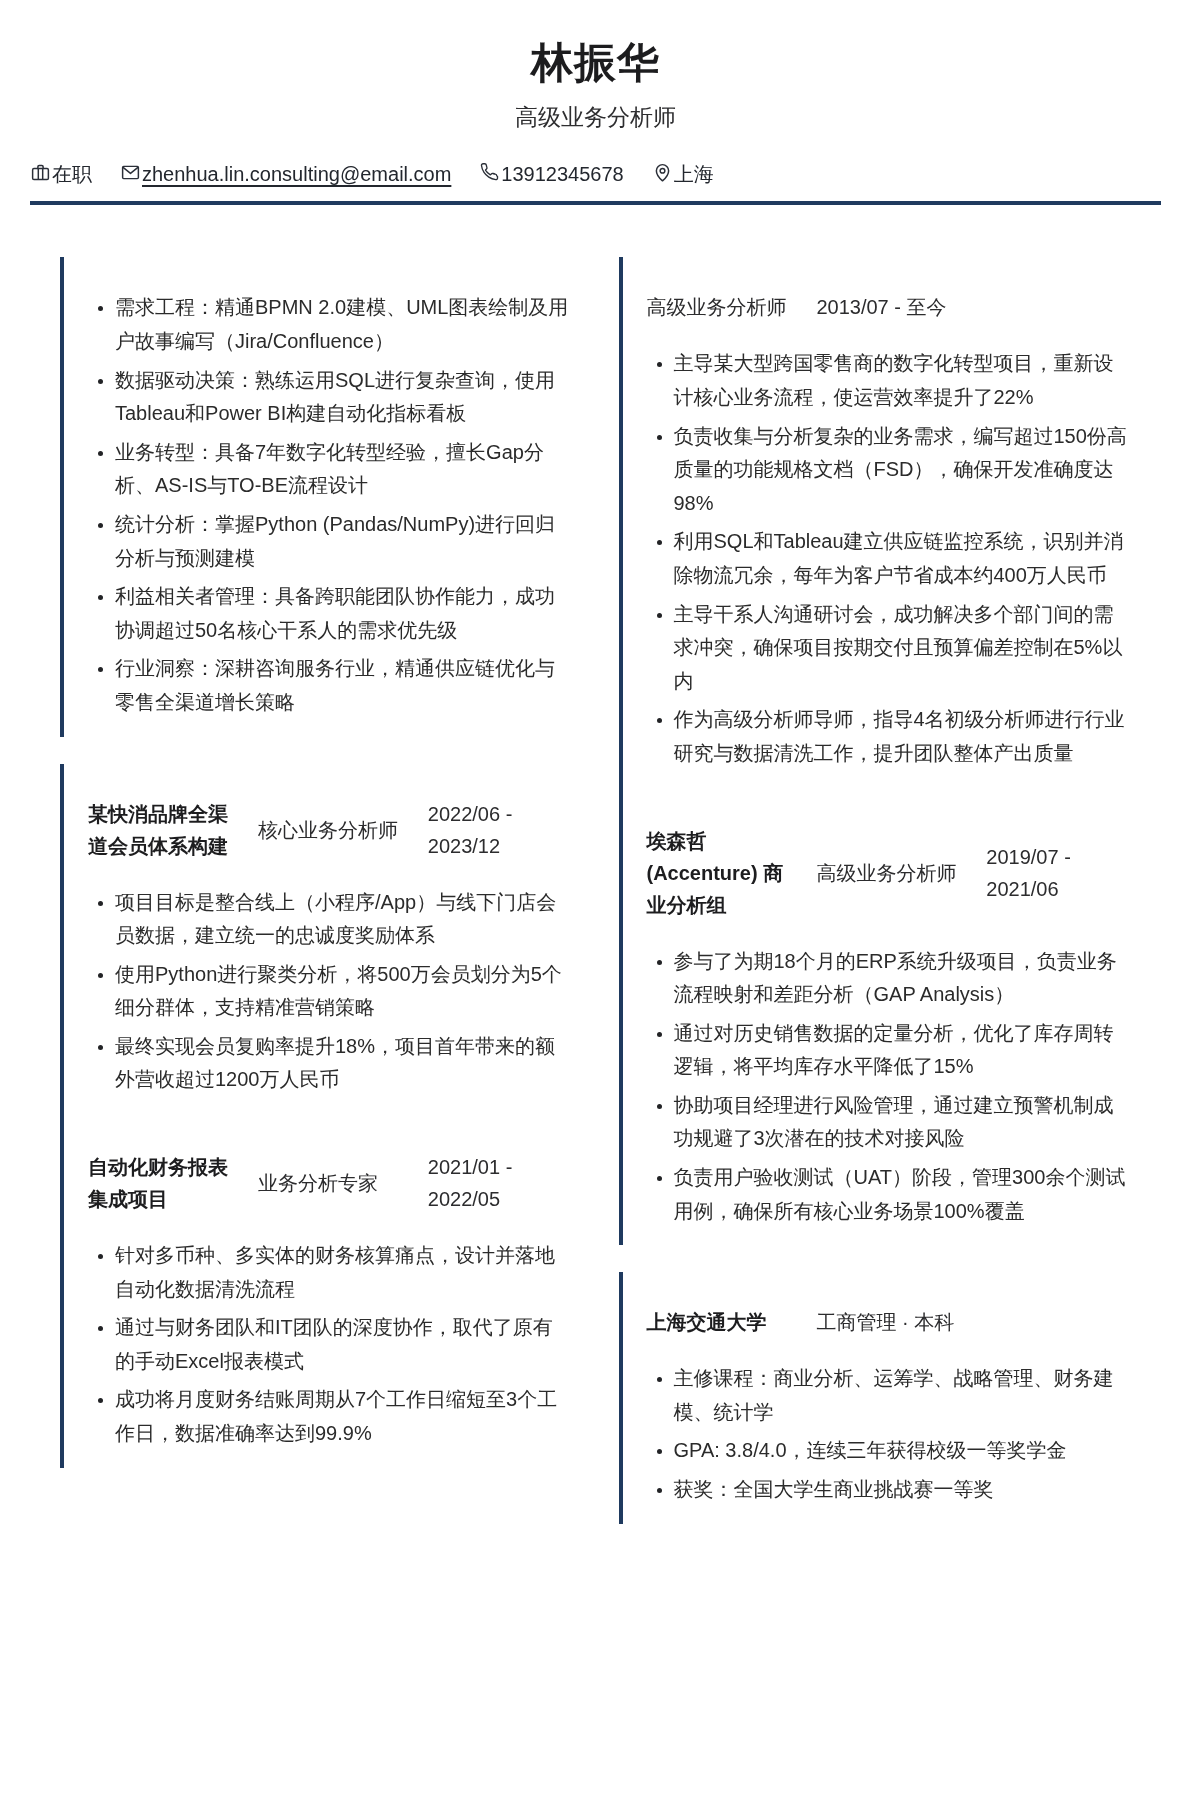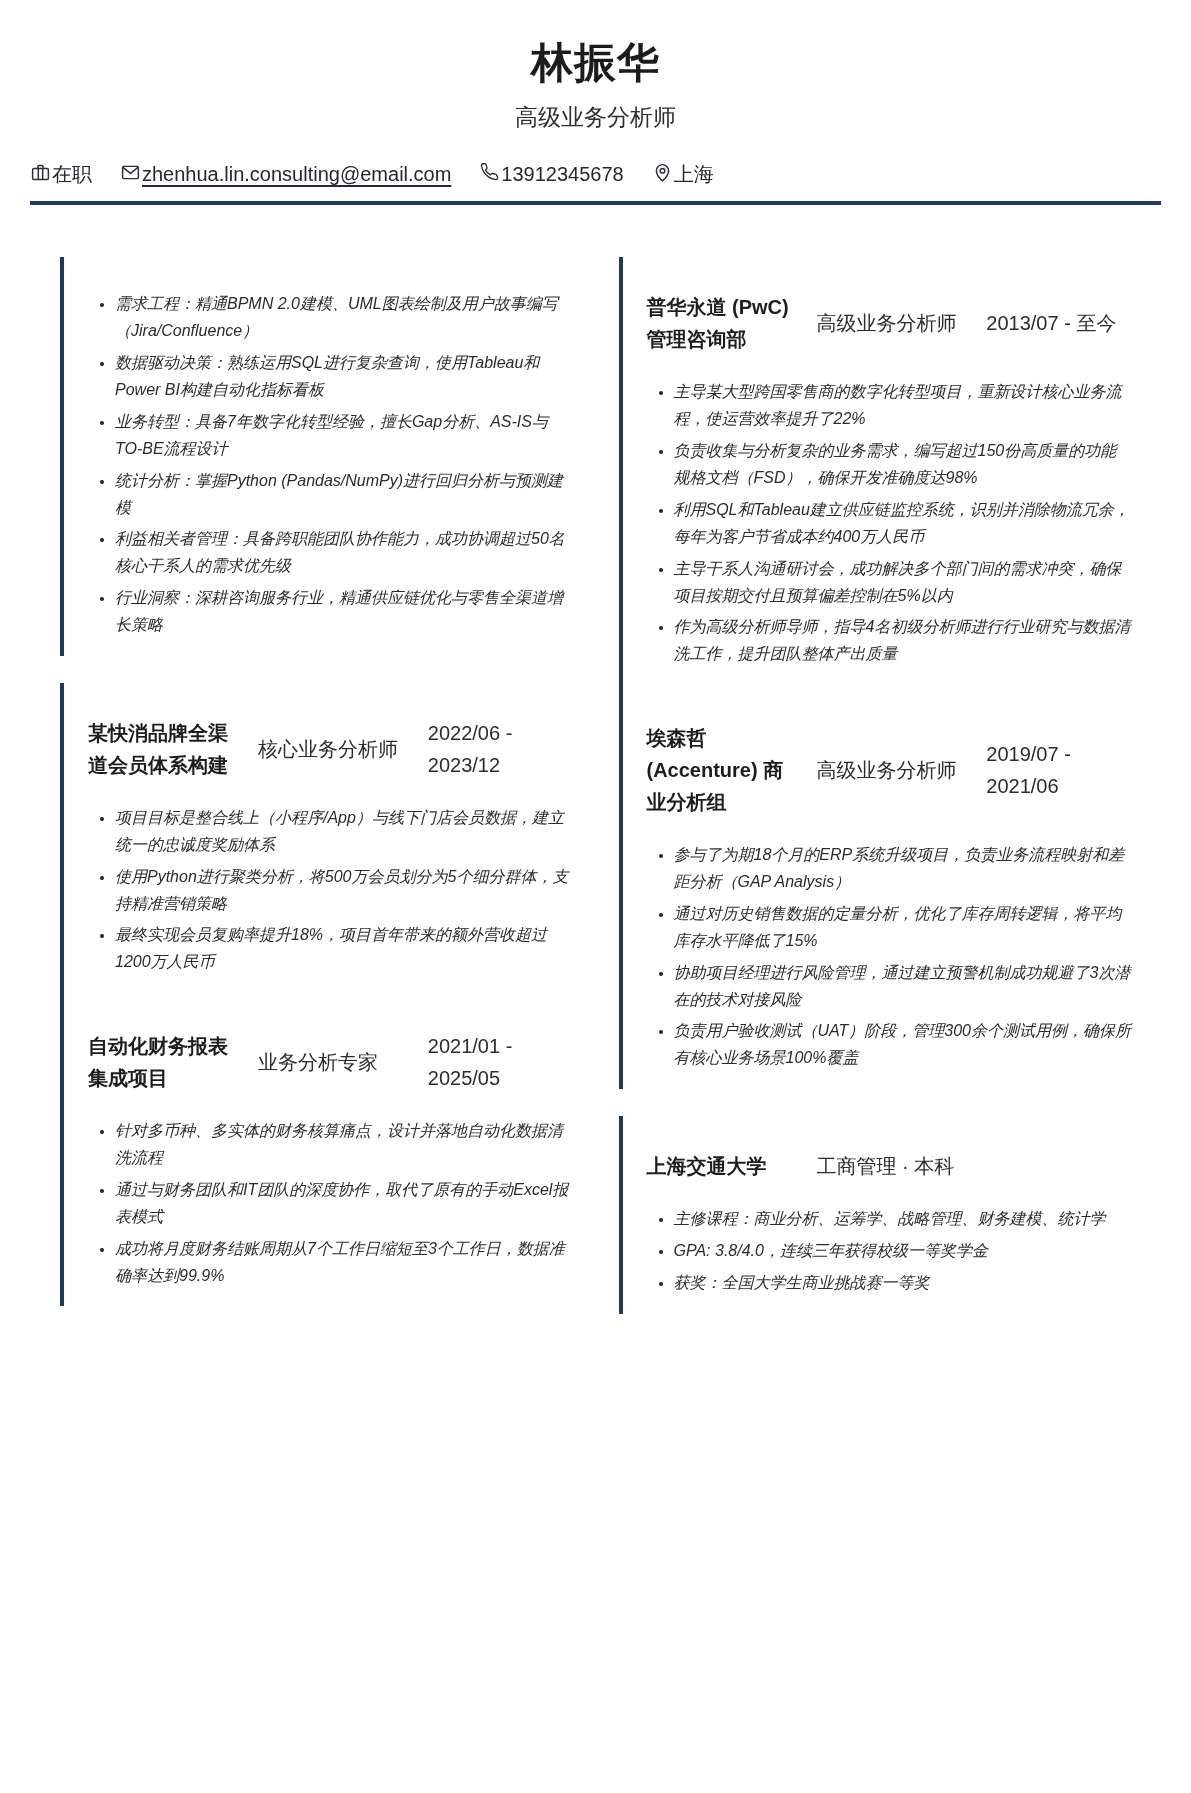--- a/index.html
+++ b/index.html
@@ -42,21 +42,21 @@
   .entry-header {
     display:grid; grid-template-columns:1.05fr 1.05fr 1fr;
     column-gap:18px; align-items:center;
     line-height:1.6; margin-bottom:24px;
   }
   .entry-name { font-weight:bold; font-size:20px; color:#1d1d1f; }
   .entry-role, .entry-period { font-size:20px; color:#2c2c2e; }
 
   
   ul.bullets { margin:0; padding-left:27px; list-style:disc; }
-  ul.bullets li { font-size:16px; line-height:1.68; margin:0 0 5px; color:var(--text);font-style:italic; }
+  ul.bullets li { font-size:20px; line-height:1.68; margin:0 0 5px; color:var(--text); }
   ul.bullets li::marker { color:#222326; font-size:0.85em; }
 </style>
 </head>
 <body>
 
 <div class="page">
 
   <header class="resume-header">
     <h1 class="name">林振华</h1>
     <div class="subtitle">高级业务分析师</div>
@@ -130,37 +130,36 @@
             <li>项目目标是整合线上（小程序/App）与线下门店会员数据，建立统一的忠诚度奖励体系</li>
             <li>使用Python进行聚类分析，将500万会员划分为5个细分群体，支持精准营销策略</li>
             <li>最终实现会员复购率提升18%，项目首年带来的额外营收超过1200万人民币</li>
           </ul>
         </div>
 
         <div class="entry">
           <div class="entry-header">
             <div class="entry-name">自动化财务报表集成项目</div>
             <div class="entry-role">业务分析专家</div>
-            <div class="entry-period">2021/01 - 2025/05</div>
+            <div class="entry-period">2021/01 - 2022/05</div>
           </div>
           <ul class="bullets">
             <li>针对多币种、多实体的财务核算痛点，设计并落地自动化数据清洗流程</li>
             <li>通过与财务团队和IT团队的深度协作，取代了原有的手动Excel报表模式</li>
             <li>成功将月度财务结账周期从7个工作日缩短至3个工作日，数据准确率达到99.9%</li>
           </ul>
         </div>
       </section>
     </div>
 
     <div class="col">
 
       <section>
         <div class="entry">
           <div class="entry-header">
-            <div class="entry-name">普华永道 (PwC) 管理咨询部</div>
             <div class="entry-role">高级业务分析师</div>
             <div class="entry-period">2013/07 - 至今</div>
           </div>
           <ul class="bullets">
             <li>主导某大型跨国零售商的数字化转型项目，重新设计核心业务流程，使运营效率提升了22%</li>
             <li>负责收集与分析复杂的业务需求，编写超过150份高质量的功能规格文档（FSD），确保开发准确度达98%</li>
             <li>利用SQL和Tableau建立供应链监控系统，识别并消除物流冗余，每年为客户节省成本约400万人民币</li>
             <li>主导干系人沟通研讨会，成功解决多个部门间的需求冲突，确保项目按期交付且预算偏差控制在5%以内</li>
             <li>作为高级分析师导师，指导4名初级分析师进行行业研究与数据清洗工作，提升团队整体产出质量</li>
           </ul>

